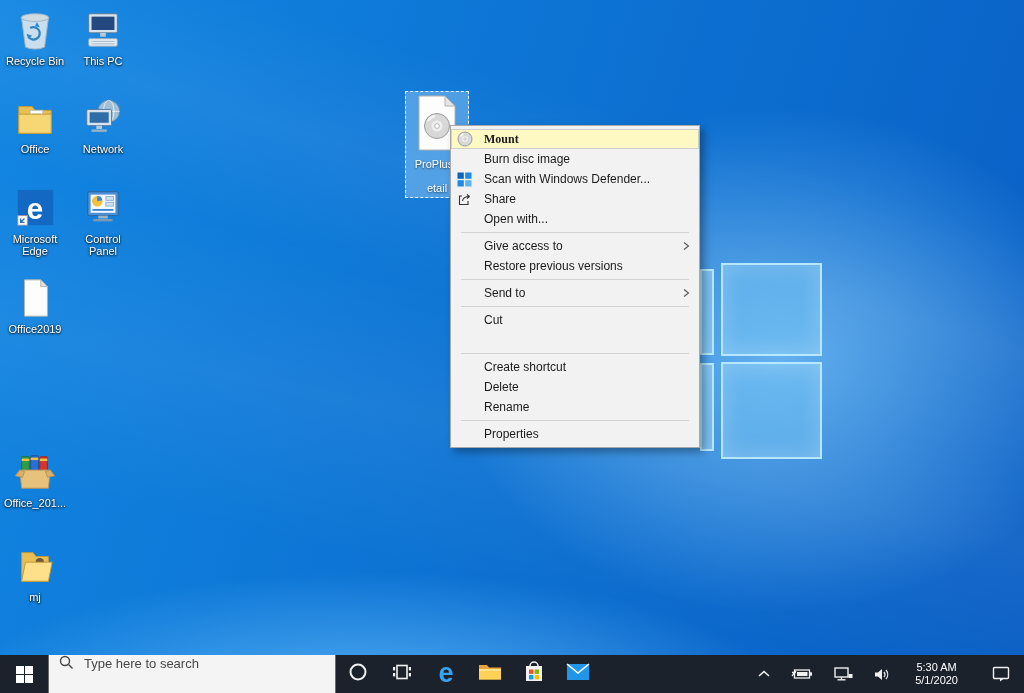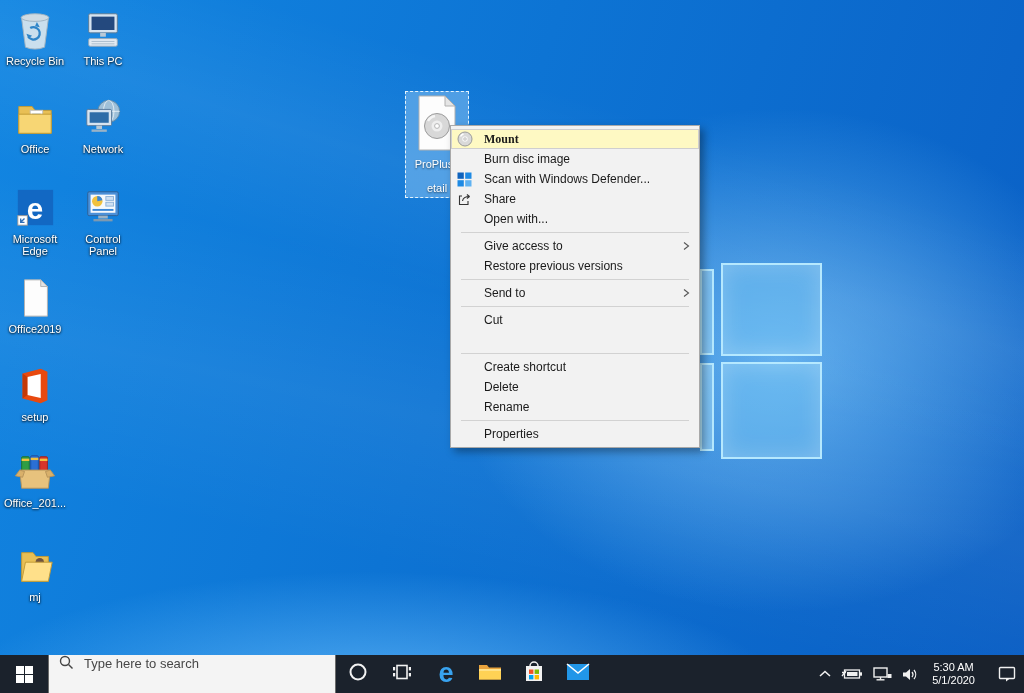--- a/index.html
+++ b/index.html
@@ -71,21 +71,21 @@
   .start-logo span{background:#fff;}
   .search-box{
     width:288px;background:#f4f4f4;display:flex;align-items:flex-start;padding:0 10px;gap:8px;border:1px solid #6b6b6b;border-bottom:none;border-top:none;
   }
   .search-box input{
     border:none;outline:none;background:transparent;font-size:13px;color:#333;width:100%;
     font-family:"Liberation Sans",sans-serif;
   }
   .search-box input::placeholder{color:#474747;opacity:1;}
   .edge-e{font-size:27px;font-weight:bold;color:#38a3f0;line-height:1;transform:translateY(-1px);}
-  .tray{margin-left:auto;display:flex;align-items:center;gap:9px;}
+  .tray{margin-left:auto;display:flex;align-items:center;gap:20px;padding-right:6px;}
   .tray .ti{display:flex;align-items:center;justify-content:center;cursor:pointer;}
   .clock{font-size:11px;line-height:13px;text-align:center;color:#fff;padding:0 4px;cursor:pointer;}
   .action-center{padding:0 8px 0 10px;cursor:pointer;}
 </style>
 </head>
 <body>
 
 <div class="screen">
 
   <div class="wallpaper">
@@ -187,30 +187,20 @@
   <div class="desk-icon" style="left:2px;top:276px">
     <div class="art">
       <svg width="42" height="44" viewBox="0 0 44 44">
         <path d="M11,3 h17 l7,7 v31 h-24 z" fill="#fdfdfd" stroke="#b2b2b2"></path>
         <path d="M28,3 v7 h7 z" fill="#e3e3e3" stroke="#b2b2b2"></path>
       </svg>
     </div>
     <div class="lbl">Office2019</div>
   </div>
 
-  <div class="desk-icon" style="left:2px;top:364px">
-    <div class="art">
-      <svg width="42" height="44" viewBox="0 0 44 44">
-        <path d="M9,9 L28,4 L35,7 L35,37 L28,40 L9,35 Z" fill="#e8490f"></path>
-        <path d="M14,12.5 L28,9.5 L28,34.5 L14,31.5 Z" fill="#fff"></path>
-        <path d="M14,12.5 L14,31.5 L9,35 L9,9 Z" fill="#c43a08"></path>
-      </svg>
-    </div>
-    <div class="lbl">setup</div>
-  </div>
 
   <div class="desk-icon" style="left:2px;top:450px">
     <div class="art">
       <svg width="42" height="44" viewBox="0 0 44 44">
         <rect x="8" y="6" width="8" height="17" rx="1" fill="#2f9e44" stroke="#1e7030"></rect>
         <rect x="8" y="8" width="8" height="2.5" fill="#f2c23e"></rect>
         <rect x="17.5" y="5" width="8" height="18" rx="1" fill="#2b6fd4" stroke="#1c4f9e"></rect>
         <rect x="17.5" y="7" width="8" height="2.5" fill="#f2c23e"></rect>
         <rect x="27" y="6" width="8" height="17" rx="1" fill="#d6352b" stroke="#9e241c"></rect>
         <rect x="27" y="8" width="8" height="2.5" fill="#f2c23e"></rect>

